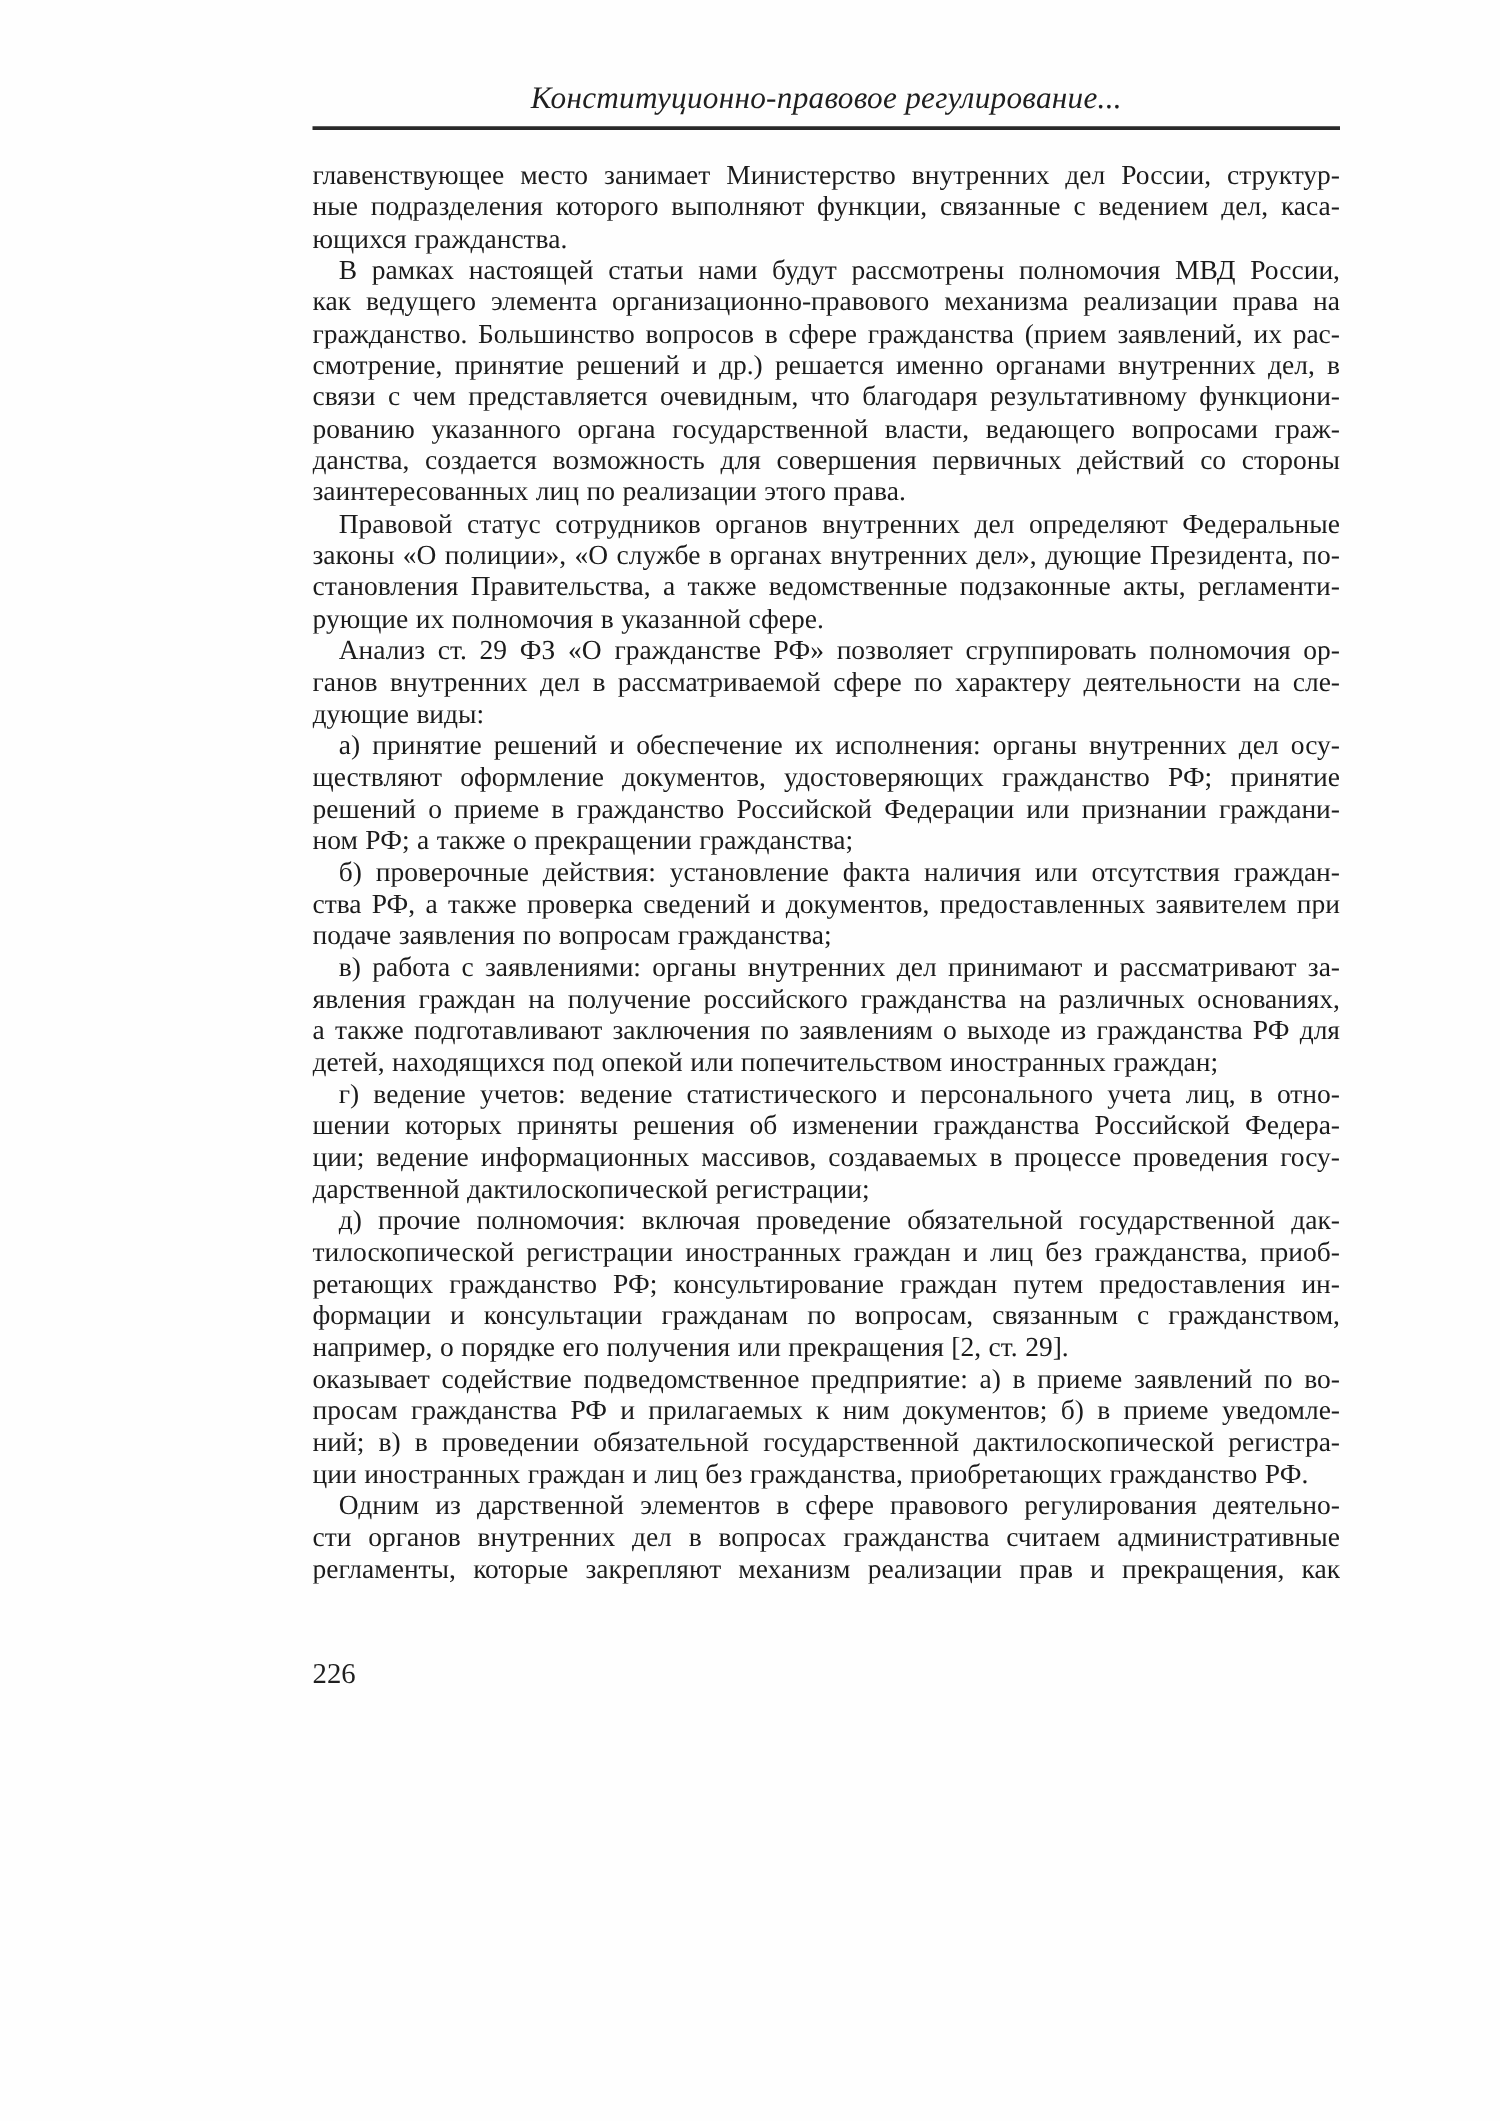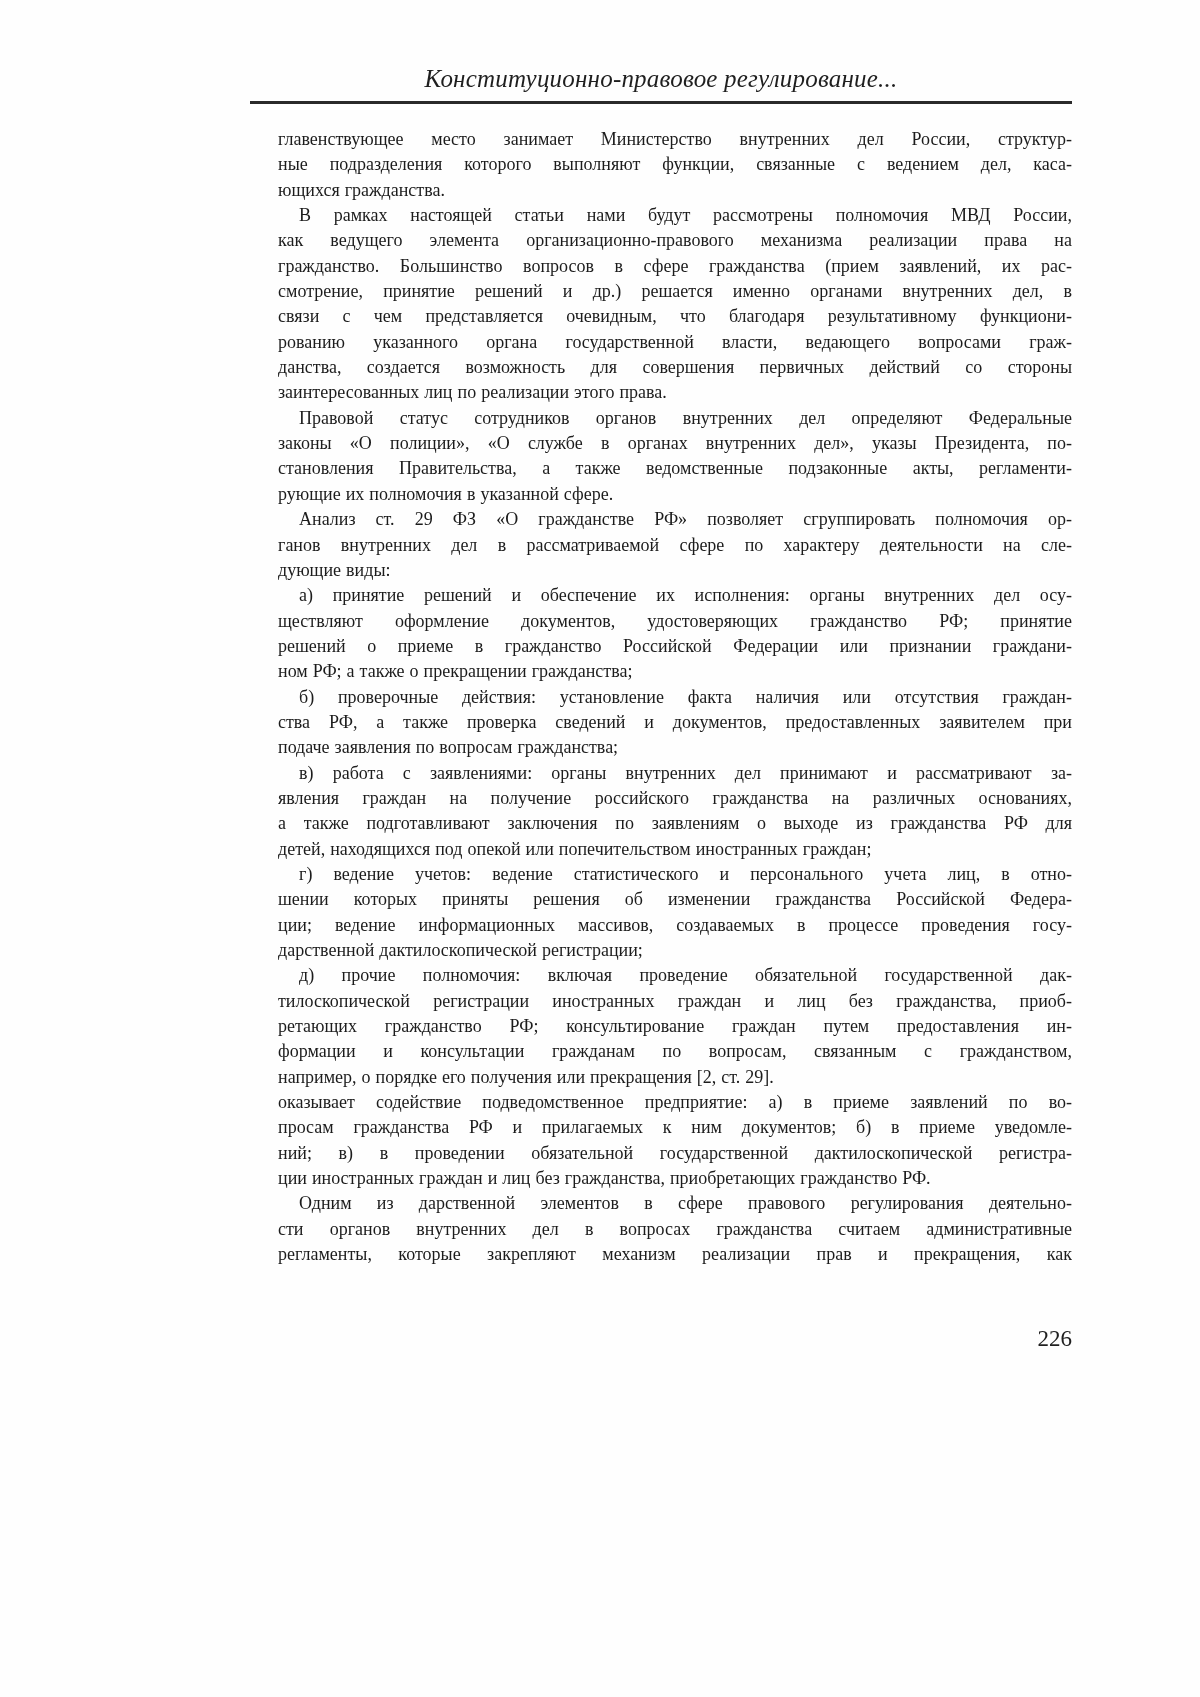--- a/index.html
+++ b/index.html
@@ -46,44 +46,43 @@
     position: absolute;
     left: 250px;
     top: 127px;
     width: 822px;
   }
   .paragraph {
     margin: 0;
     padding: 0;
   }
   .line {
-    font-size: 18px;
+    font-size: 22px;
     line-height: 25.35px;
     height: 25.35px;
     text-align: justify;
     text-align-last: justify;
     word-spacing: 0.5px;
     white-space: normal;
     overflow: hidden;
-    margin-left: 28px;
   }
   .line.last-left {
     text-align: right;
     text-align-last: left;
   }
   .line.first-indent {
     text-indent: 21px;
     font-family: Liberation Serif, serif;
   }
   .page-number {
     position: absolute;
     left: 250px;
     top: 1326px;
     width: 822px;
-    text-align: right;
+    text-align: left;
     font-size: 23px;
     color: #1f1f1f;
   }
 </style>
 </head>
 <body>
 
 <div class="page">
 
   <div class="running-header">Конституционно-правовое регулирование...</div>
@@ -101,21 +100,21 @@
         <div class="line">как ведущего элемента организационно-правового механизма реализации права на</div>
         <div class="line">гражданство. Большинство вопросов в сфере гражданства (прием заявлений, их рас-</div>
         <div class="line">смотрение, принятие решений и др.) решается именно органами внутренних дел, в</div>
         <div class="line">связи с чем представляется очевидным, что благодаря результативному функциони-</div>
         <div class="line">рованию указанного органа государственной власти, ведающего вопросами граж-</div>
         <div class="line">данства, создается возможность для совершения первичных действий со стороны</div>
         <div class="line last-left">заинтересованных лиц по реализации этого права.</div>
       </div>
       <div class="paragraph">
         <div class="line first-indent">Правовой статус сотрудников органов внутренних дел определяют Федеральные</div>
-        <div class="line">законы «О полиции», «О службе в органах внутренних дел», указы Президента, по-</div>
+        <div class="line">законы «О полиции», «О службе в органах внутренних дел», дующие Президента, по-</div>
         <div class="line">становления Правительства, а также ведомственные подзаконные акты, регламенти-</div>
         <div class="line last-left">рующие их полномочия в указанной сфере.</div>
       </div>
       <div class="paragraph">
         <div class="line first-indent">Анализ ст. 29 ФЗ «О гражданстве РФ» позволяет сгруппировать полномочия ор-</div>
         <div class="line">ганов внутренних дел в рассматриваемой сфере по характеру деятельности на сле-</div>
         <div class="line last-left">дующие виды:</div>
       </div>
       <div class="paragraph">
         <div class="line first-indent">а) принятие решений и обеспечение их исполнения: органы внутренних дел осу-</div>

